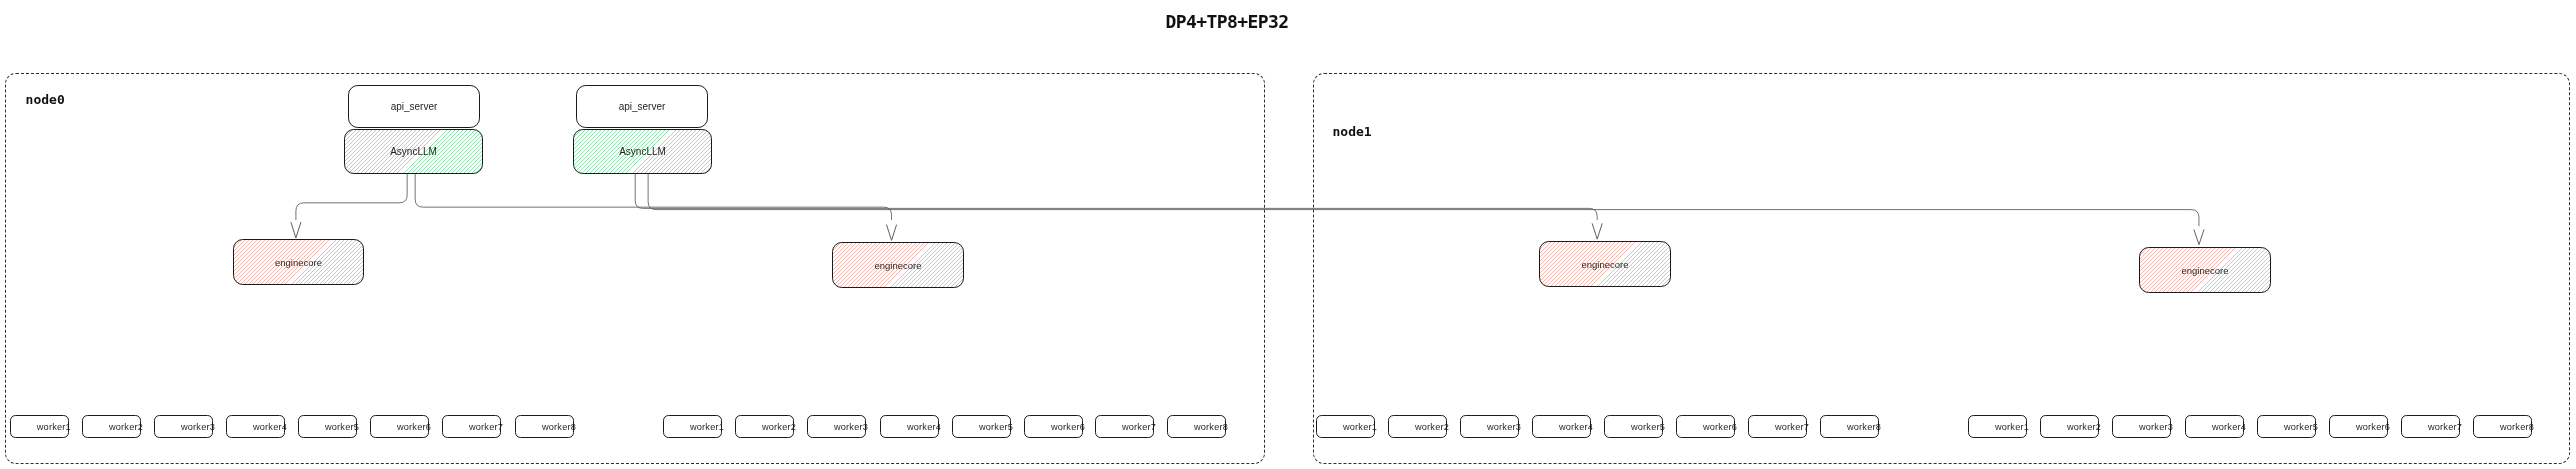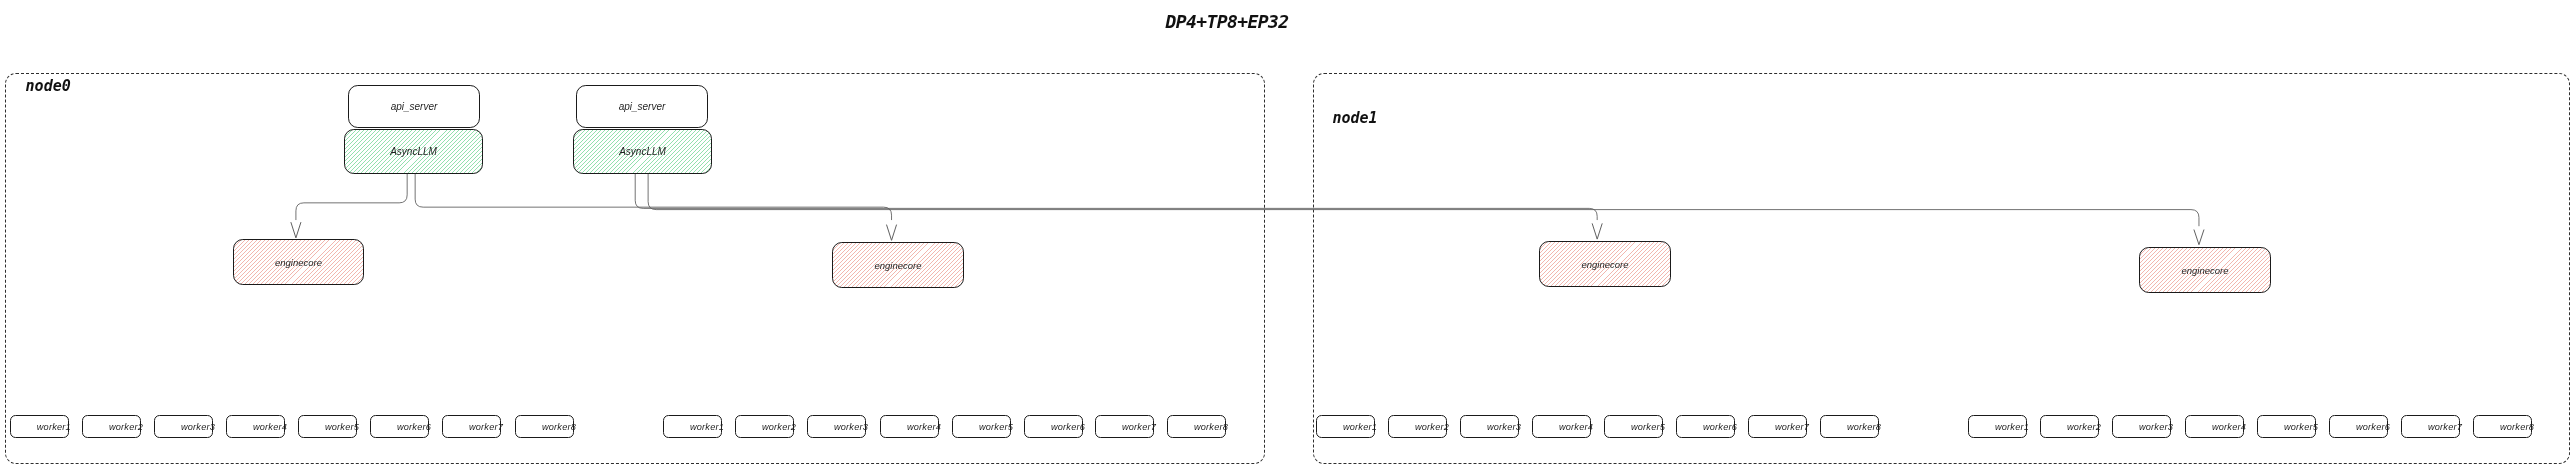--- a/index.html
+++ b/index.html
@@ -2,40 +2,39 @@
 <html style="font-size:9.8px"><head>
 <meta charset="utf-8">
 <style>
   html,body{margin:0;padding:0;background:#ffffff;}
   .canvas{
     position:relative;
     width:2576px;height:469px;
     background:#ffffff;
     font-family:"Liberation Sans", sans-serif;
     overflow:hidden;
-    font-style:italic;
   }
   .title{
     position:absolute;
     left:1227px;top:11px;
     transform:translateX(-50%);
     font-family:"DejaVu Sans Mono", monospace;
     font-size:18px;font-weight:700;color:#111;
     letter-spacing:-0.6px;white-space:nowrap;
   }
   .node{
     position:absolute;
     border:1.2px dashed #2e2e2e;
     border-radius:11px;
     background:transparent;
   }
   .node-label{
-    position:absolute;left:19.7px;top:3px;
+    position:absolute;left:19.7px;top:18px;
     font-family:"DejaVu Sans Mono", monospace;
-    font-size:15px;font-weight:700;color:#111;
+    font-size:13px;font-weight:700;color:#111;
   }
   .box{
     position:absolute;
     display:flex;align-items:center;justify-content:center;
     border:1.5px solid #1a1a1a;
     border-radius:9.8px;
     background:#ffffff;
     color:#1f1f1f;
     font-size:10px;
     white-space:nowrap;

